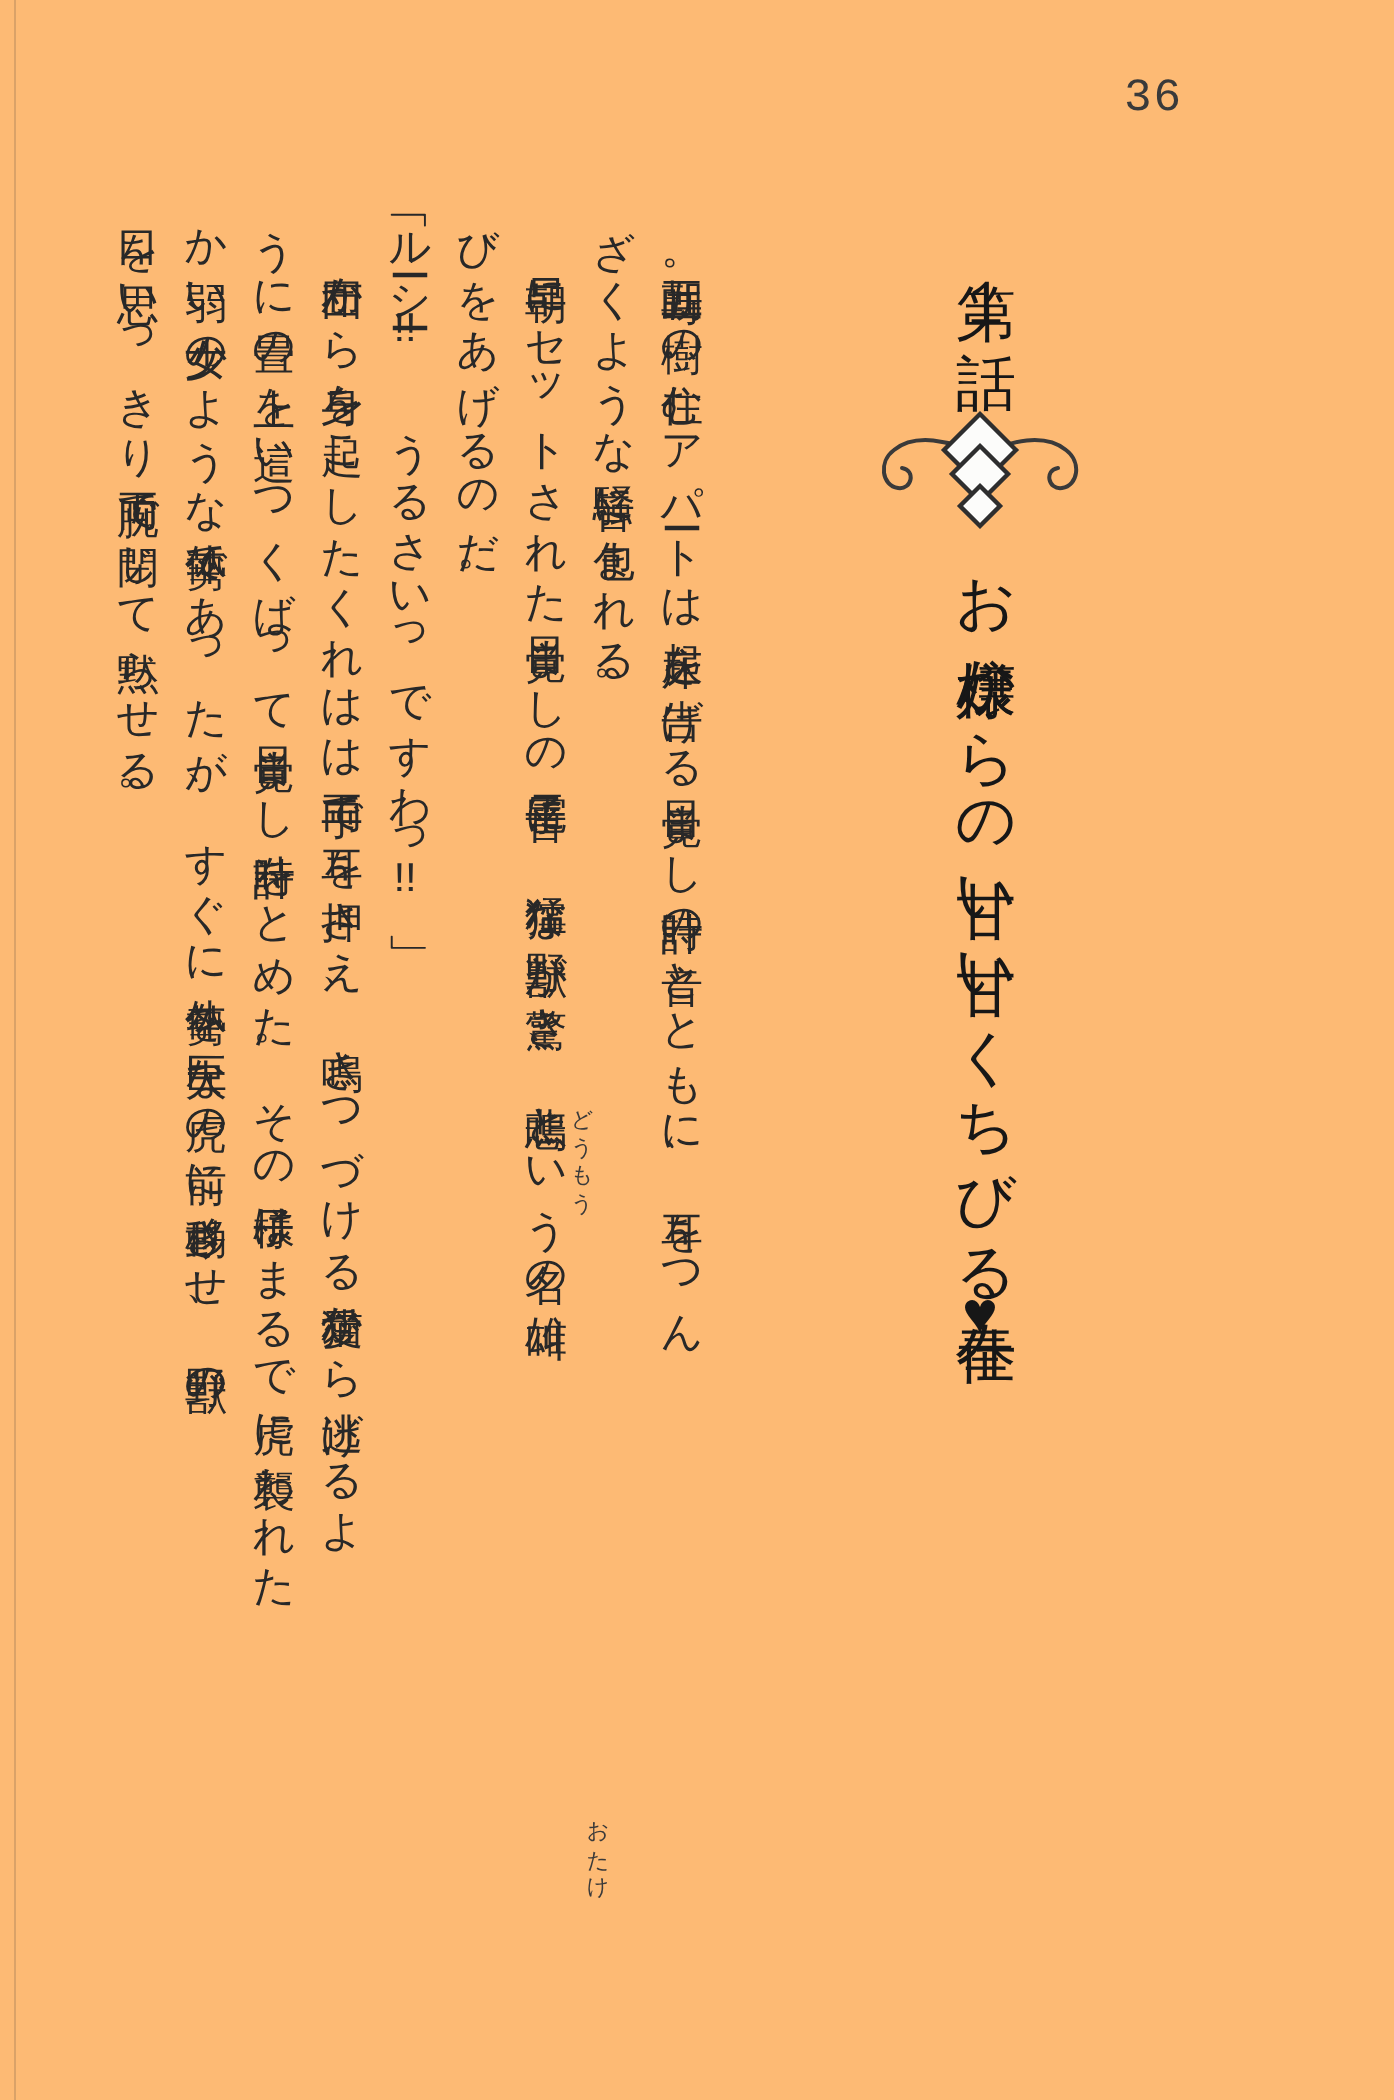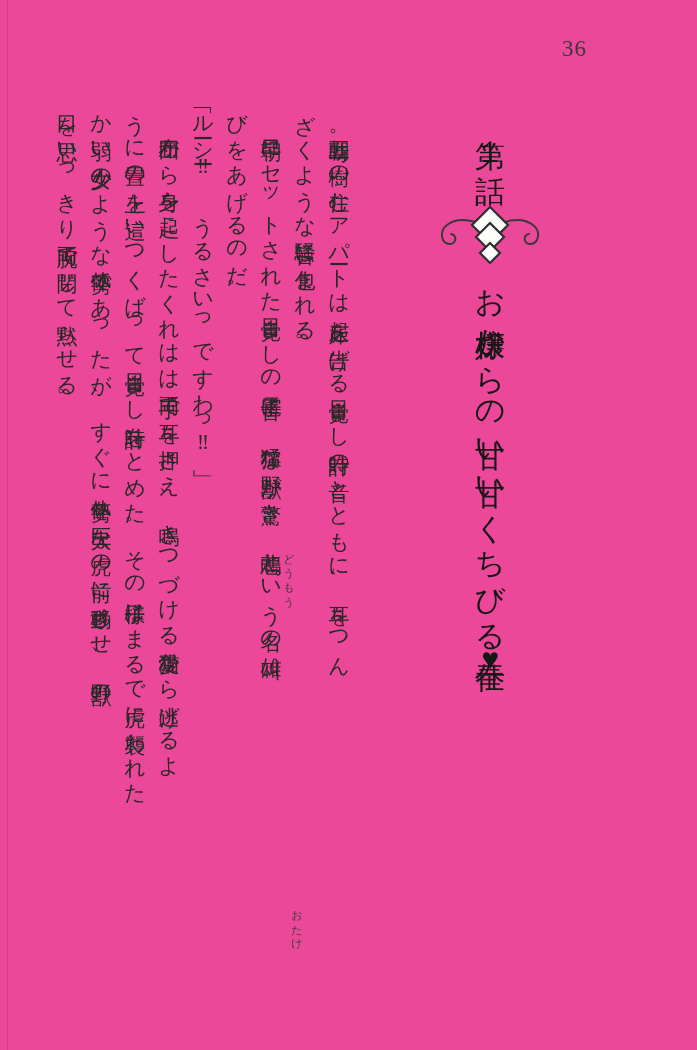--- a/index.html
+++ b/index.html
@@ -5,23 +5,23 @@
   html, body {
     margin: 0;
     padding: 0;
     background: #e8e8e6;
   }
   .page {
     position: relative;
     width: 697px;
     height: 1050px;
     margin: 0 auto;
-    background: #ec4899;
+    background: #fdba74;
     overflow: hidden;
-    font-family: Liberation Serif, serif;
+    font-family: Liberation Mono, monospace;
     color: #282828;
   }
   .edge-line {
     position: absolute;
     left: 7px;
     top: 0;
     width: 1px;
     height: 1050px;
     background: rgba(60,55,50,0.18);
   }

